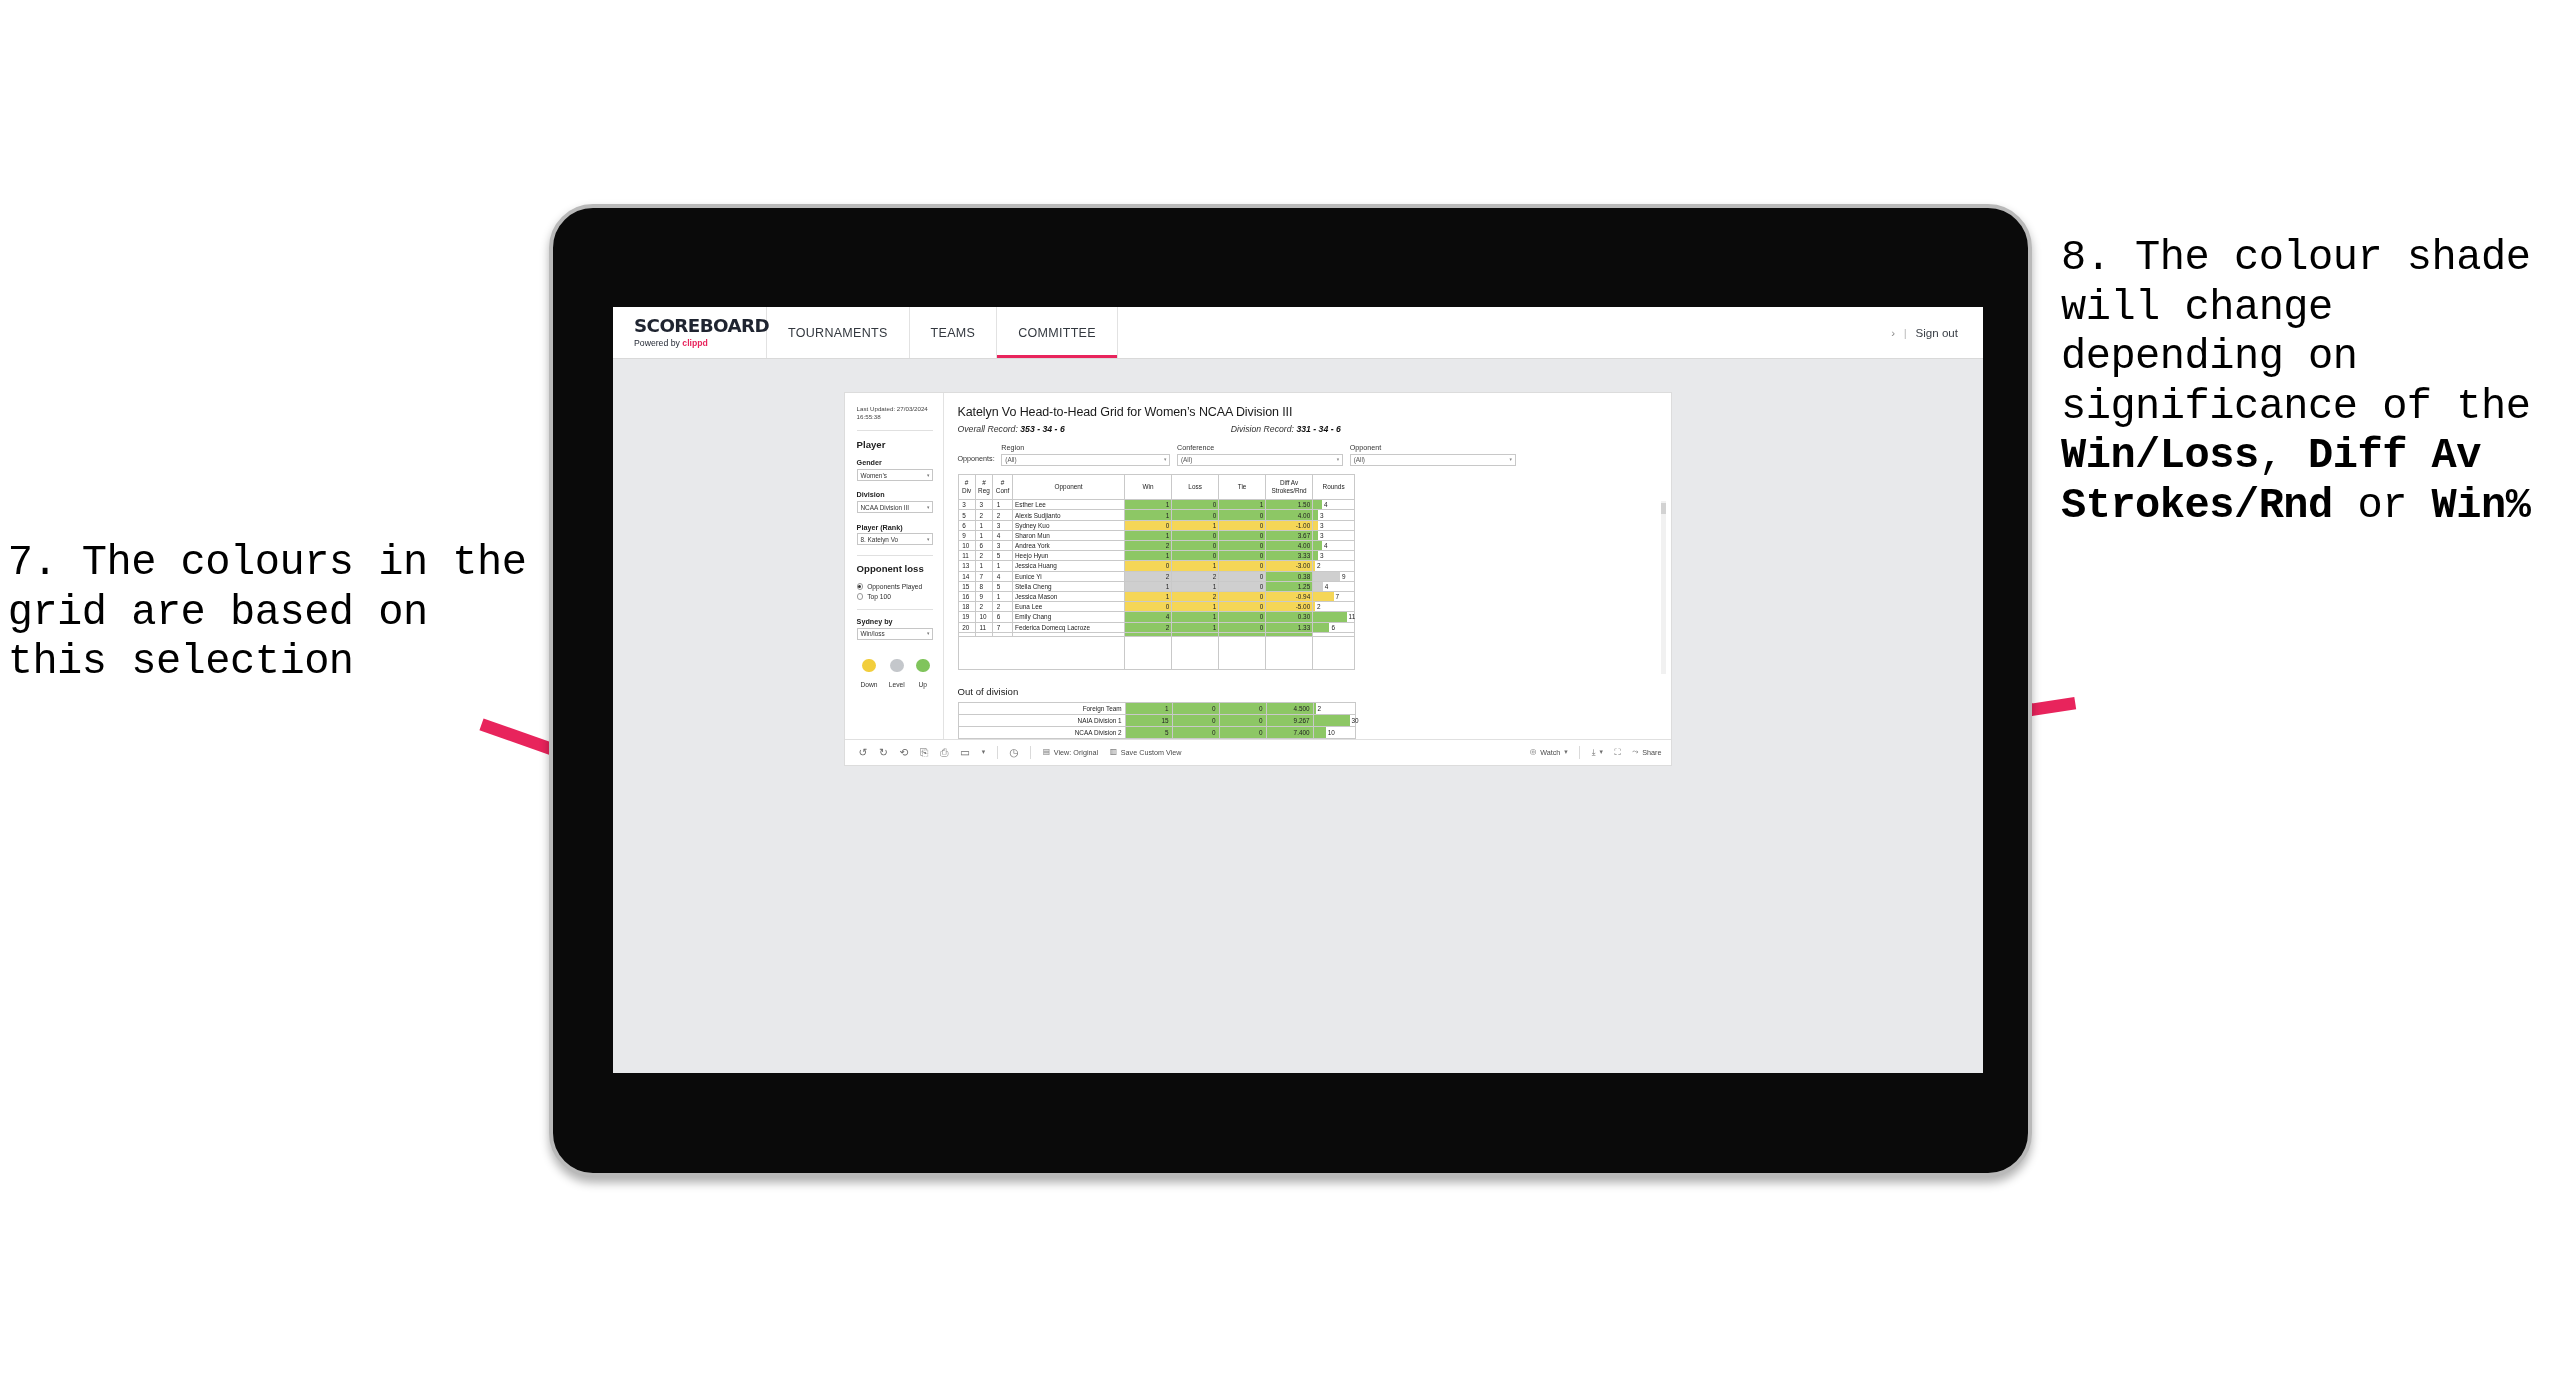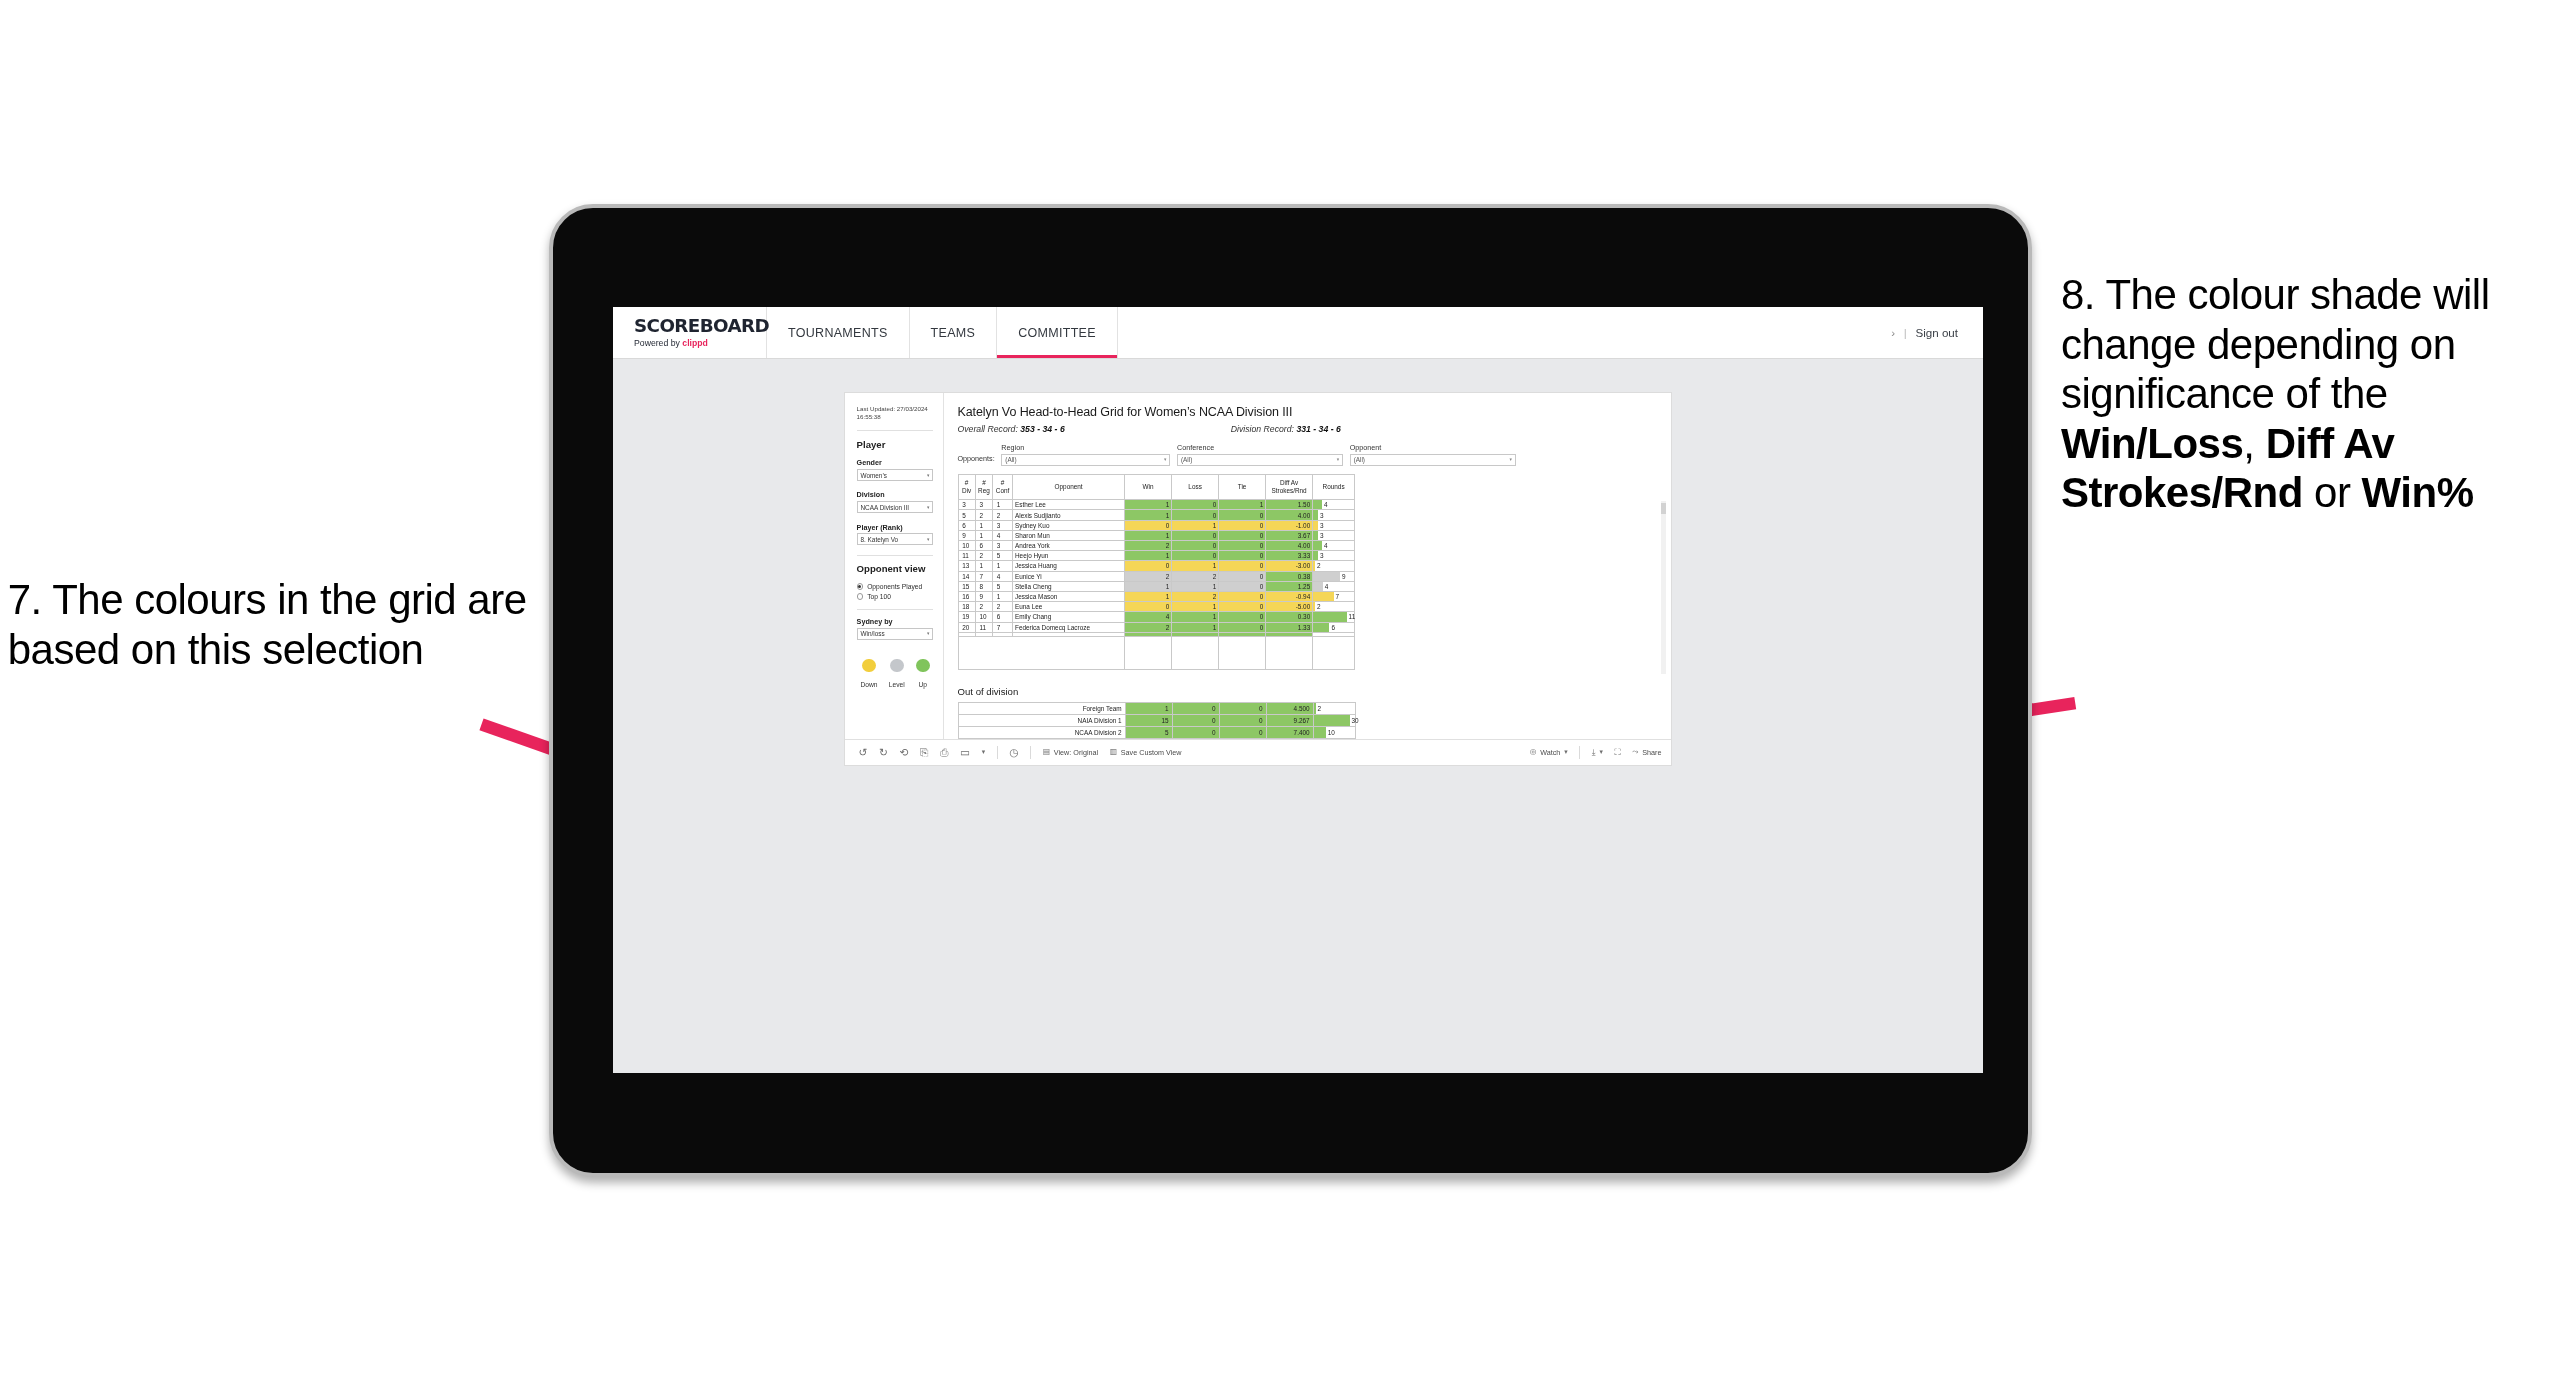--- a/index.html
+++ b/index.html
@@ -7,25 +7,24 @@
   body {
     background:#ffffff;
     font-family:"Liberation Sans", sans-serif;
     position:relative;
     overflow:hidden;
   }
 
   
   .annot {
     position:absolute;
-    font-family:Liberation Sans, sans-serif;
+    font-family:Liberation Mono, monospace;
     color:#000;
     line-height:1.18;
     letter-spacing:-0.5px;
-    margin-top:36px;
   }
   #annot-left  { left:7.7px;  top:539px; width:525px; font-size:42px; }
   #annot-right { left:2061px; top:234px; width:510px; font-size:42px; }
   .annot b { font-weight:bold; }
 
   .arrow-svg { position:absolute; left:0; top:0; width:2576px; height:1386px; pointer-events:none; }
 
   
   #tablet {
     position:absolute;
@@ -254,21 +253,21 @@
             </div>
 
             <div class="sb-lbl">Player (Rank)</div>
             <div class="sel">
               <span>8. Katelyn Vo</span>
               <span class="car">▾</span>
             </div>
 
             <div class="hr"></div>
 
-            <div class="sb-h">Opponent view</div>
+            <div class="sb-h">Opponent loss</div>
             <div class="radio-row">
               <span class="radio on"></span>
               <span>Opponents Played</span>
             </div>
             <div class="radio-row">
               <span class="radio"></span>
               <span>Top 100</span>
             </div>
 
             <div class="hr"></div>

